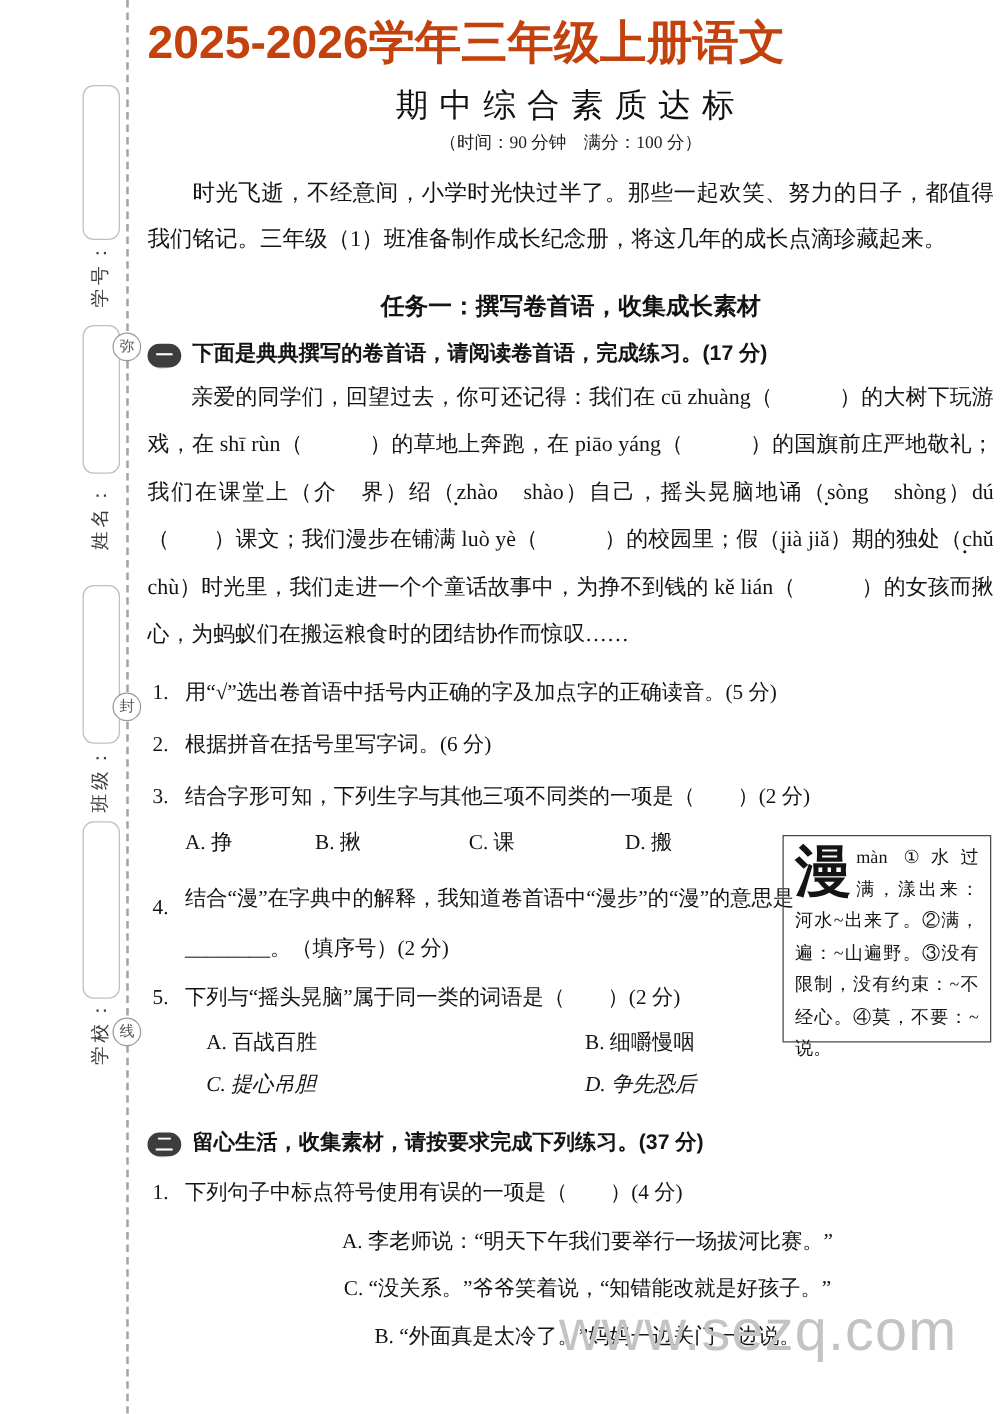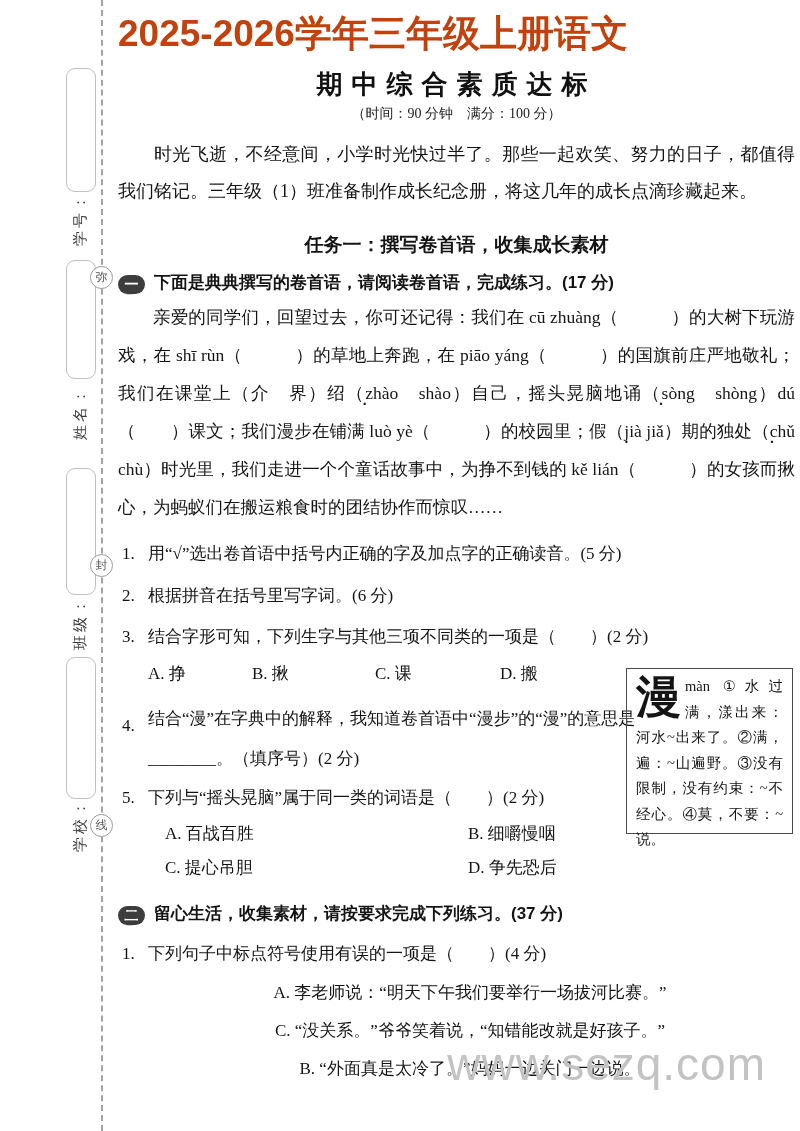--- a/index.html
+++ b/index.html
@@ -9,21 +9,21 @@
   .seal-line{position:absolute;left:101px;top:0;height:1131px;border-left:2px dashed #a3a3a3;}
   .seal-box{position:absolute;left:66px;width:28px;border:1px solid #c0c0c0;border-radius:9px;background:#fff;}
   .seal-label{position:absolute;width:96px;height:18px;text-align:center;font-size:15px;color:#3a3a3a;
               letter-spacing:3px;transform:rotate(-90deg);}
   .seal-mark{position:absolute;left:90px;width:21px;height:21px;border:1px solid #9a9a9a;border-radius:50%;
              background:#fff;text-align:center;line-height:21px;font-size:12px;color:#555;z-index:3;}
   
   .content{position:absolute;left:118px;top:0;width:677px;}
   .title{margin:14px 0 0;text-align:left;font-family:"Liberation Sans","DejaVu Sans",sans-serif;
          font-weight:900;font-size:37px;line-height:40px;color:#c2410c;}
-  .subtitle{margin:13px 0 0;text-align:center;font-weight:bold;font-size:26px;letter-spacing:9px;color:#111;}
+  .subtitle{margin:13px 0 0;text-align:center;font-weight:normal;font-size:26px;letter-spacing:9px;color:#111;}
   .meta{margin:3px 0 0;text-align:center;font-size:14px;color:#222;}
   .intro{margin:13px 0 0;font-size:18px;line-height:37px;text-align:justify;text-indent:2em;}
   .task-heading{margin:22px 0 0;text-align:center;font-family:"Liberation Sans","DejaVu Sans",sans-serif;
                 font-weight:bold;font-size:19px;}
   .lead{margin:13px 0 0;display:flex;align-items:flex-start;gap:9px;
         font-family:"Liberation Sans","DejaVu Sans",sans-serif;font-weight:bold;font-size:17px;line-height:23px;}
   .qbadge{position:relative;display:inline-block;flex:0 0 auto;margin-top:1px;}
   .qbadge .blob{position:absolute;left:2px;top:9px;width:19px;height:14px;background:#cbcbcb;border-radius:50%;}
   .qbadge .cap{position:relative;display:inline-block;width:27px;height:19px;line-height:19px;background:#3d3d3d;
                color:#fff;border-radius:10px;text-align:center;font-size:14px;}
@@ -113,21 +113,21 @@
     </div>
 
     <div class="q narrow" style="margin-top:6px;">
       <span class="num">5.</span>
       <span>下列与“摇头晃脑”属于同一类的词语是（　　）(2 分)</span>
     </div>
 
     <div class="optrow2">
       <span class="oa">A. 百战百胜</span><span>B. 细嚼慢咽</span>
     </div>
-    <div class="optrow2" style="">
+    <div class="optrow2" style="font-style:italic;">
       <span class="oa">C. 提心吊胆</span><span>D. 争先恐后</span>
     </div>
 
     <div class="lead" style="margin-top:23px;">
       <span class="qbadge"><span class="blob"></span><span class="cap">二</span></span>
       <span>留心生活，收集素材，请按要求完成下列练习。(37 分)</span>
     </div>
 
     <div class="q" style="margin-top:15px;">
       <span class="num">1.</span>

